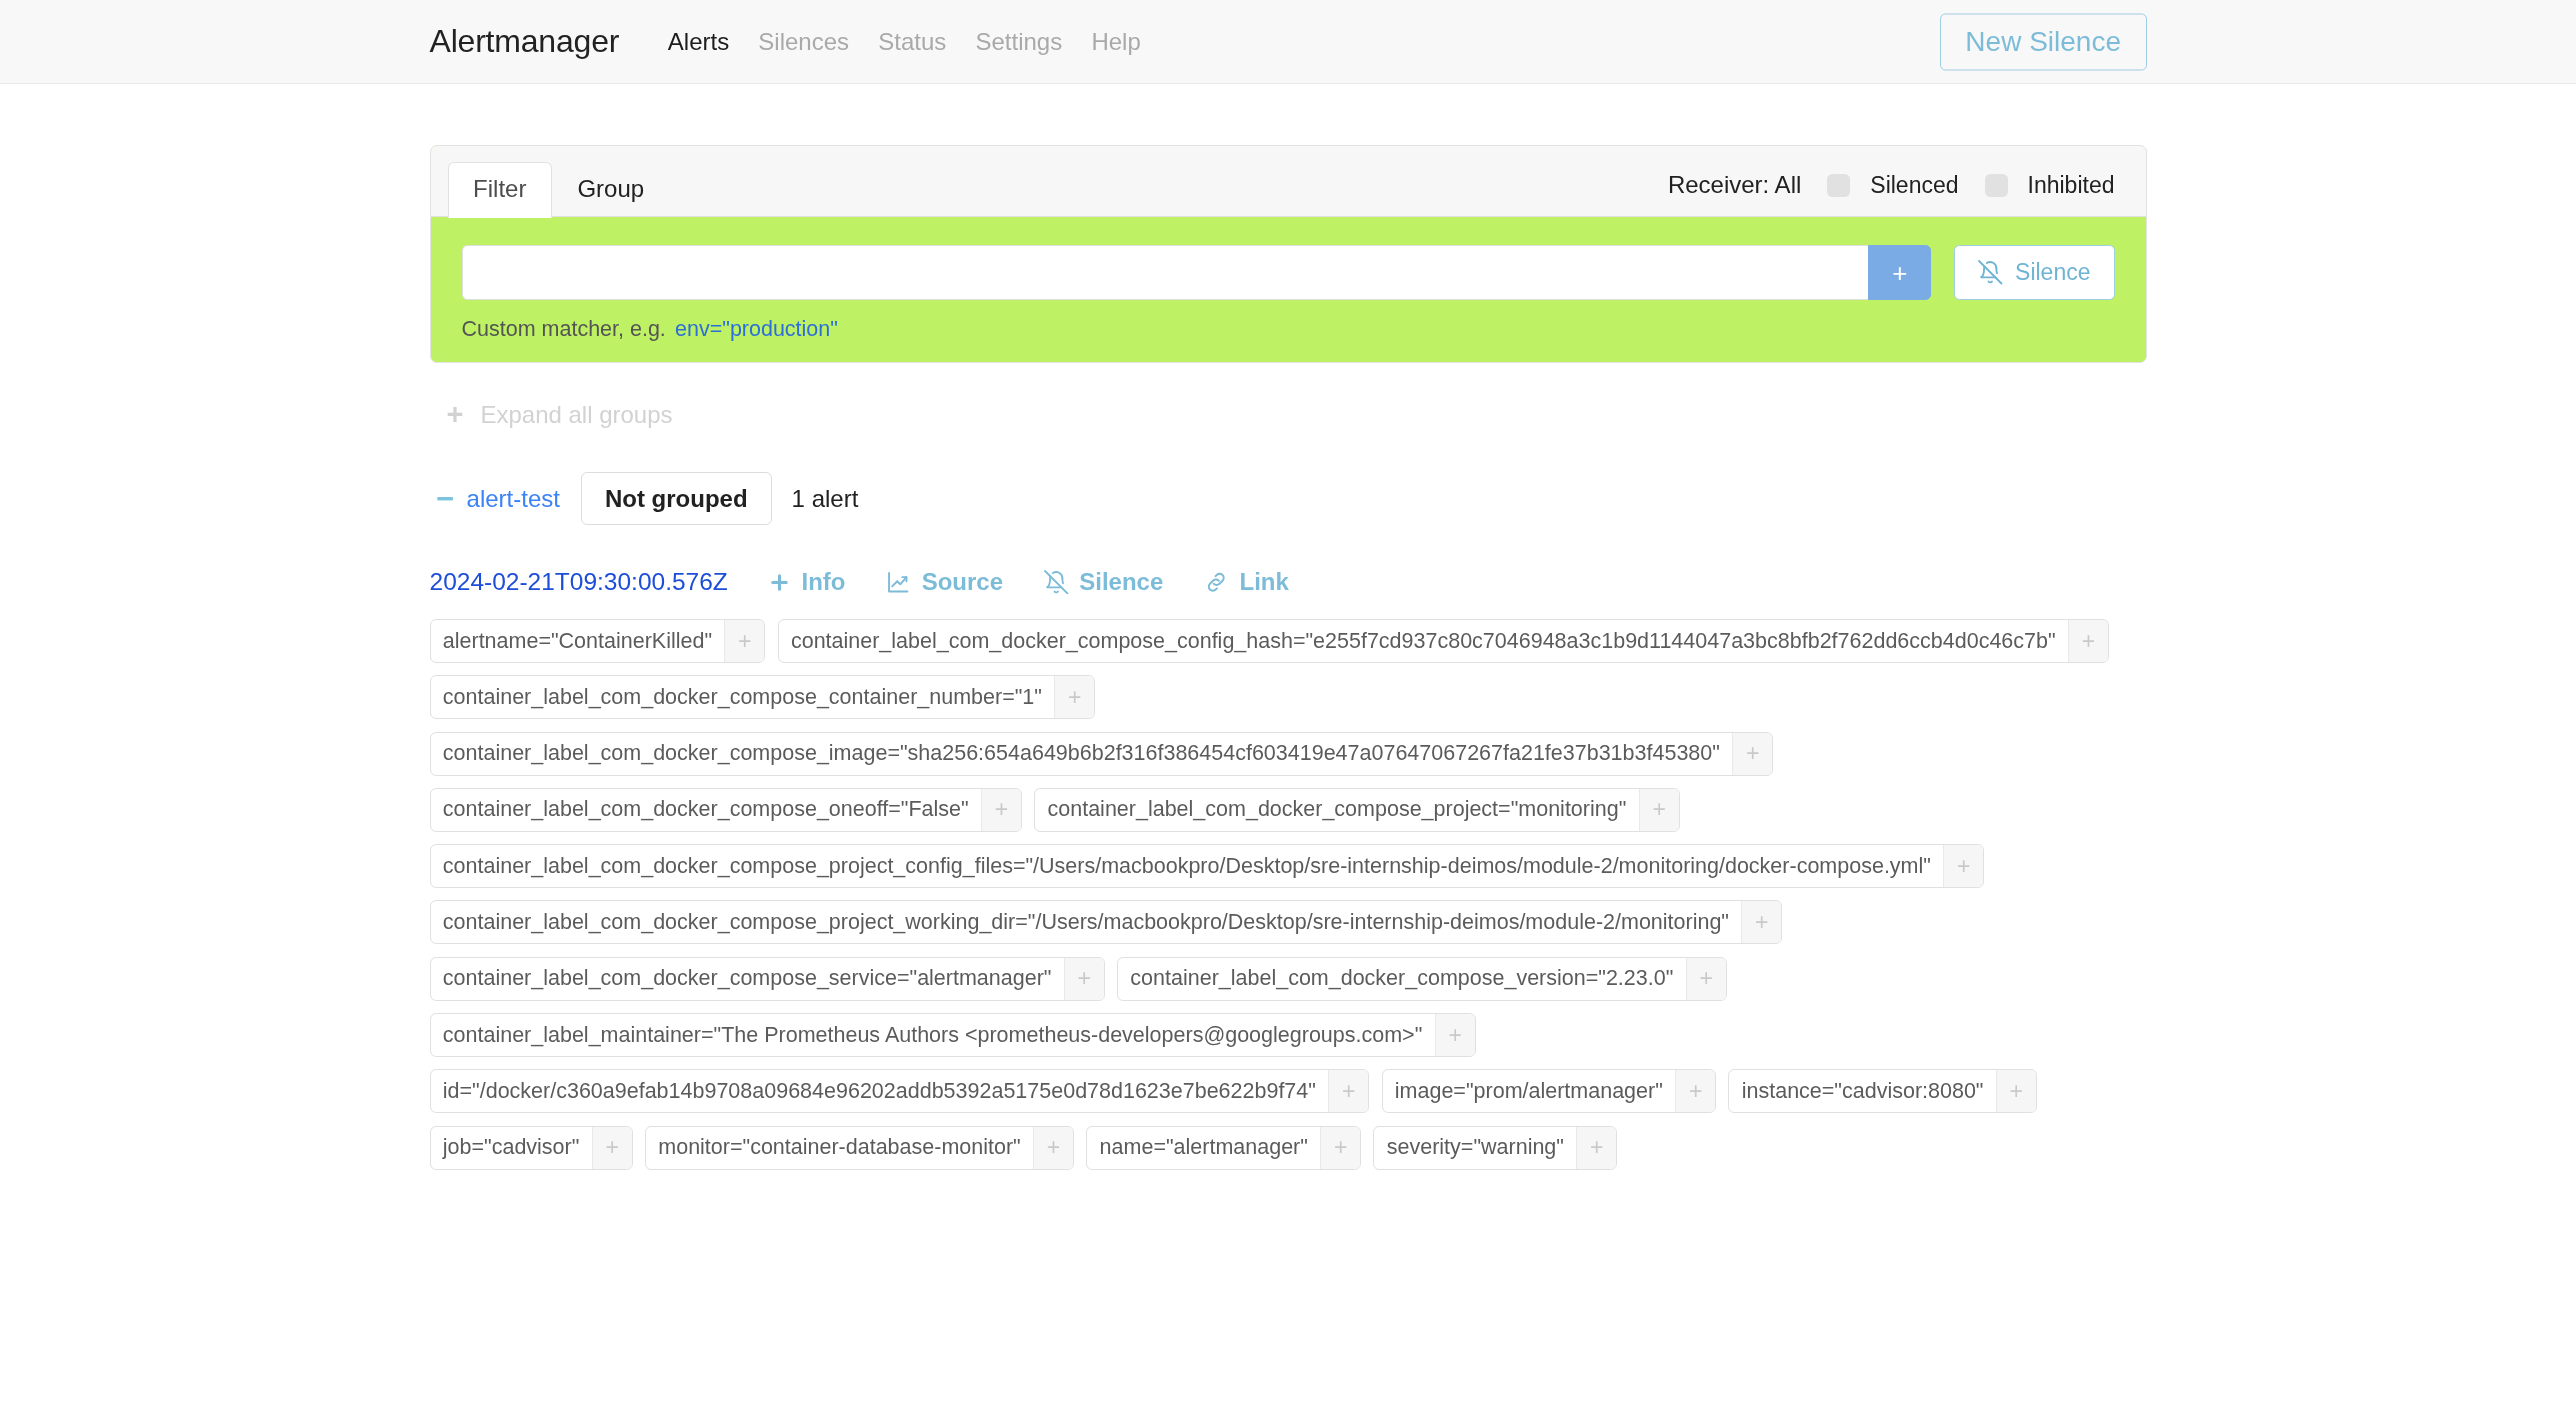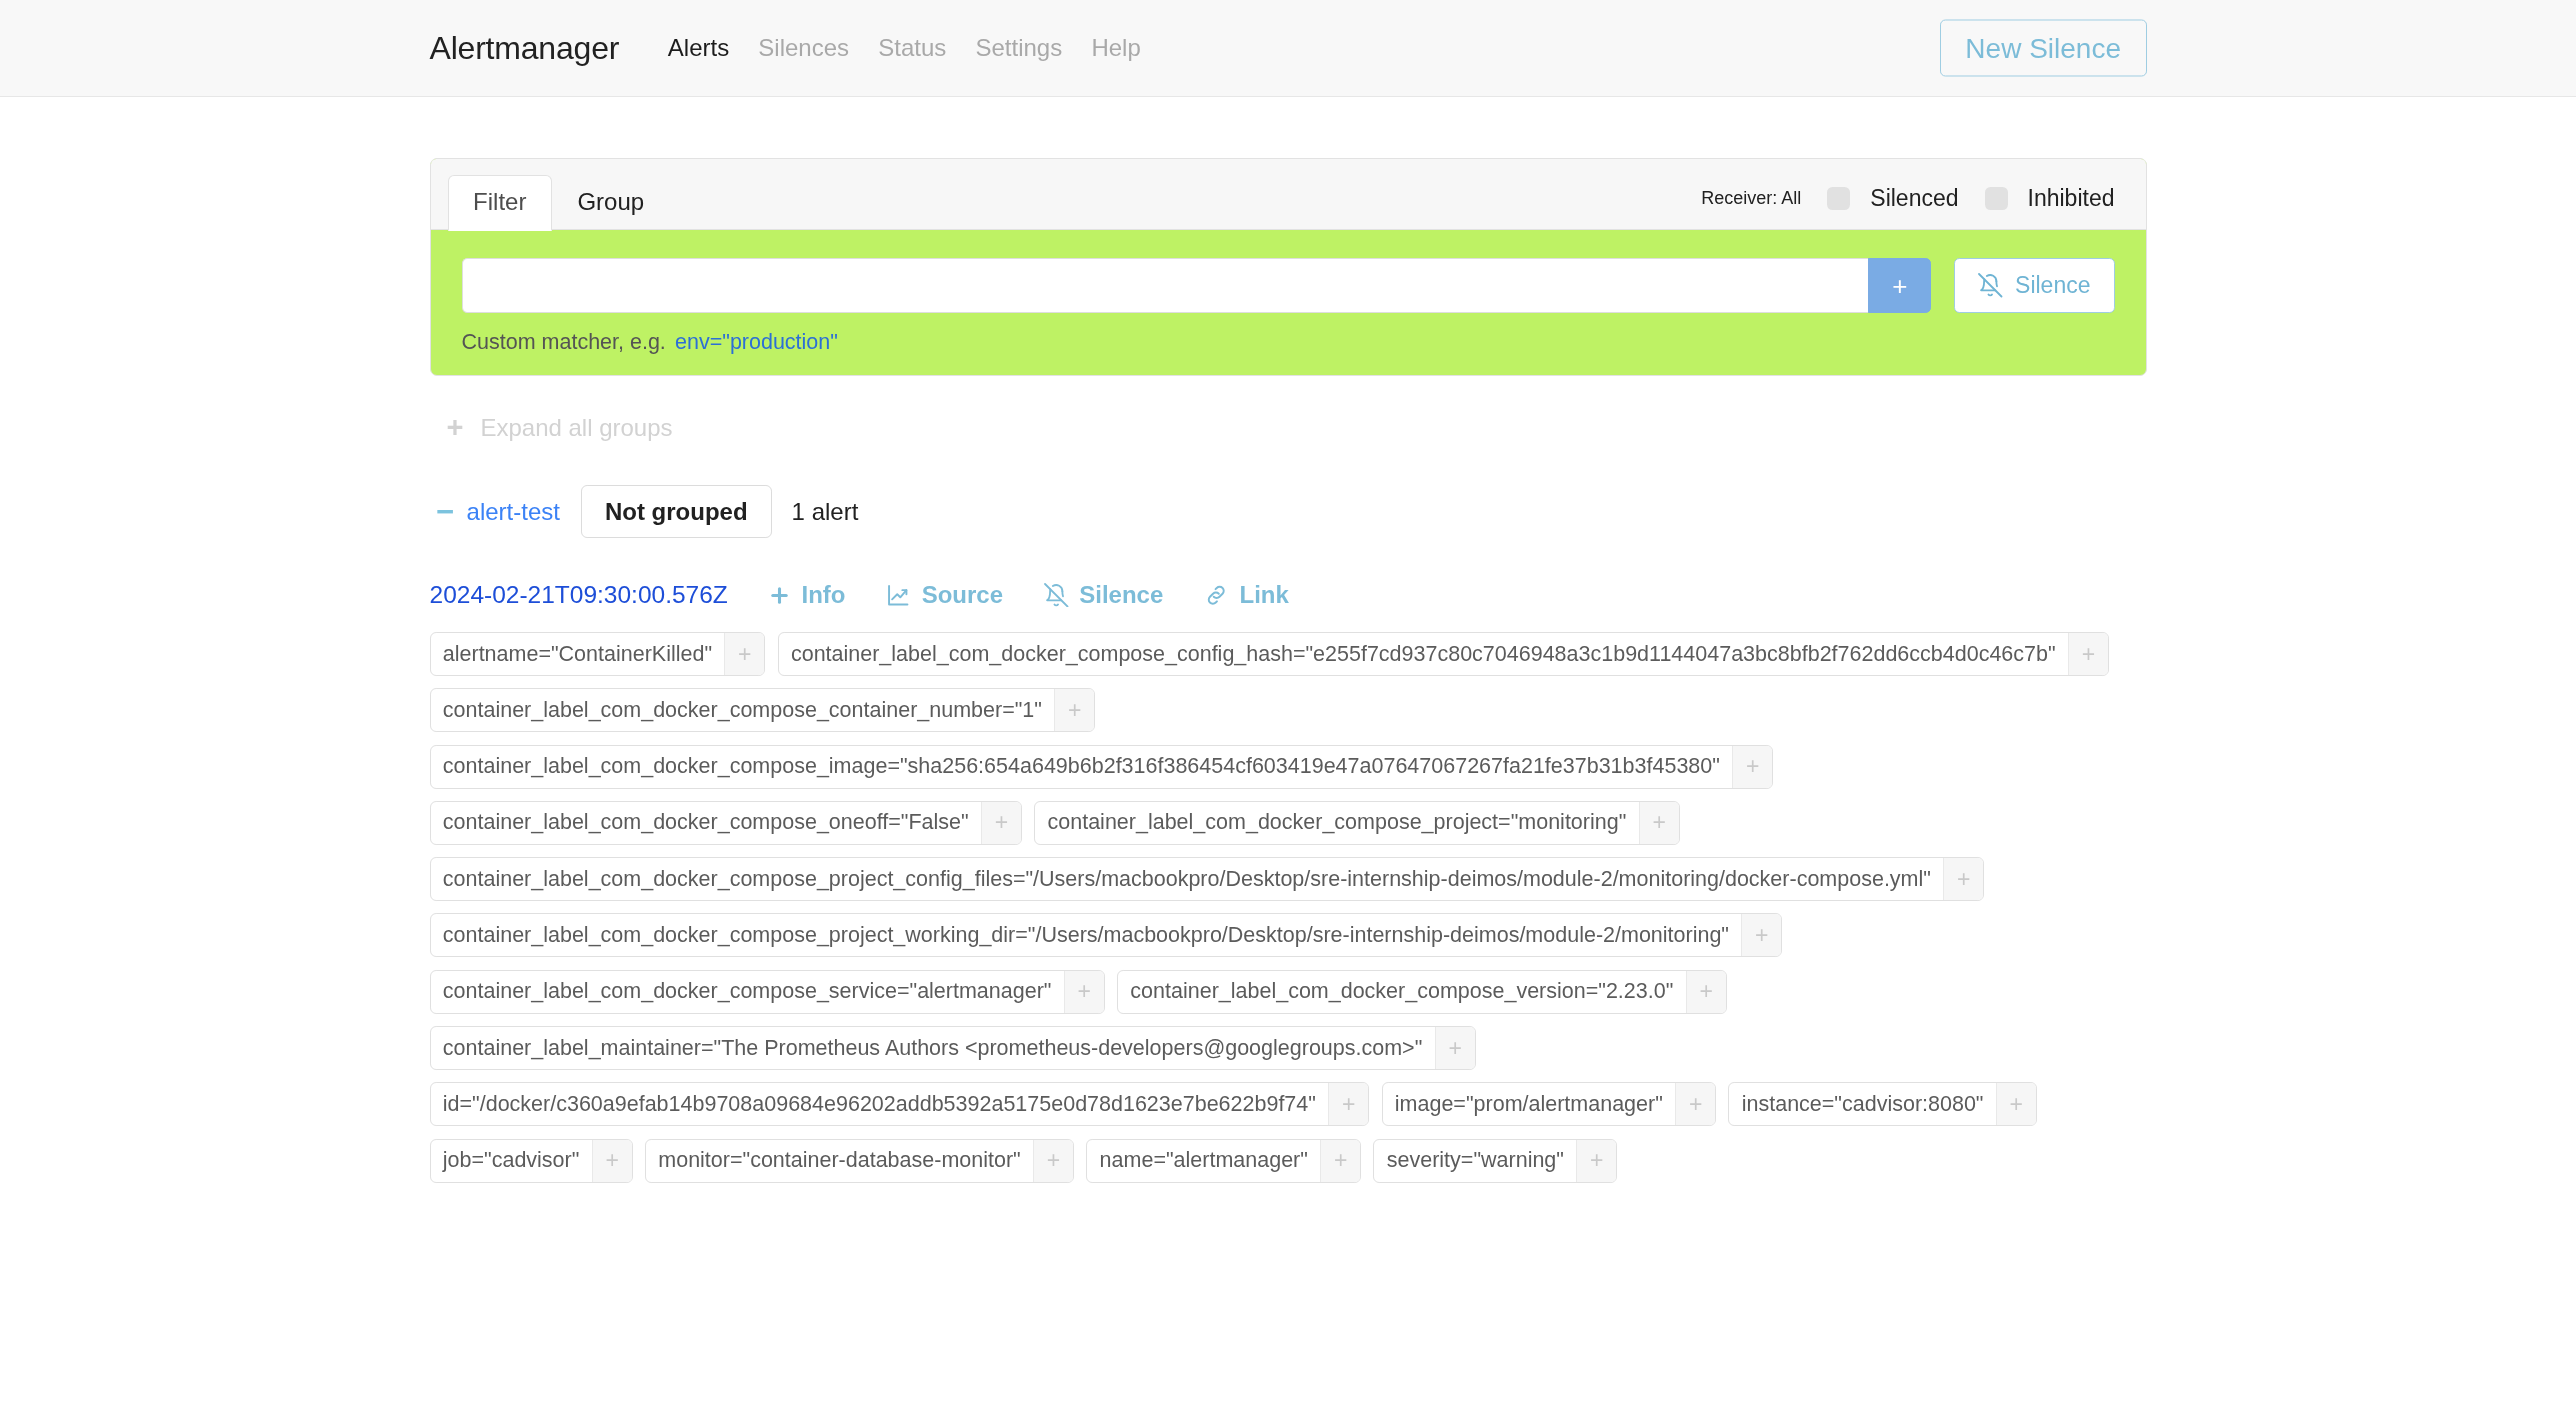--- a/index.html
+++ b/index.html
@@ -6,21 +6,21 @@
   html, body {
     margin: 0; padding: 0;
     width: 2576px; height: 1426px;
     background: #ffffff;
     font-family: "Liberation Sans", sans-serif;
     -webkit-font-smoothing: antialiased;
   }
 
   
   .navbar {
-    height: 97px;
+    height: 84px;
     background: #f8f8f8;
     border-bottom: 1.5px solid #e7e7e7;
     display: flex;
     align-items: center;
     padding: 0 0 0 0;
     position: relative;
   }
   .nav-inner {
     width: 1717px;
     margin: 0 auto;
@@ -103,21 +103,21 @@
   }
   .tab.inactive { color: #212121; }
   .header-right {
     position: absolute;
     right: 31px;
     bottom: 17px;
     display: flex;
     align-items: center;
     gap: 26px;
   }
-  .receiver-label { font-size: 18px; color: #212121; cursor: pointer; white-space: nowrap; text-align: center; }
+  .receiver-label { font-size: 24px; color: #212121; cursor: pointer; white-space: nowrap; text-align: center; }
   .toggle-group { display: flex; align-items: center; gap: 20px; cursor: pointer; }
   .toggle {
     width: 23px; height: 23px;
     border-radius: 5.4px;
     background: #e1e1e1;
     display: inline-block;
   }
   .toggle-label { font-size: 23px; color: #212121; white-space: nowrap; }
 
   .card-body { padding: 28px 31px 20px 31px; }

